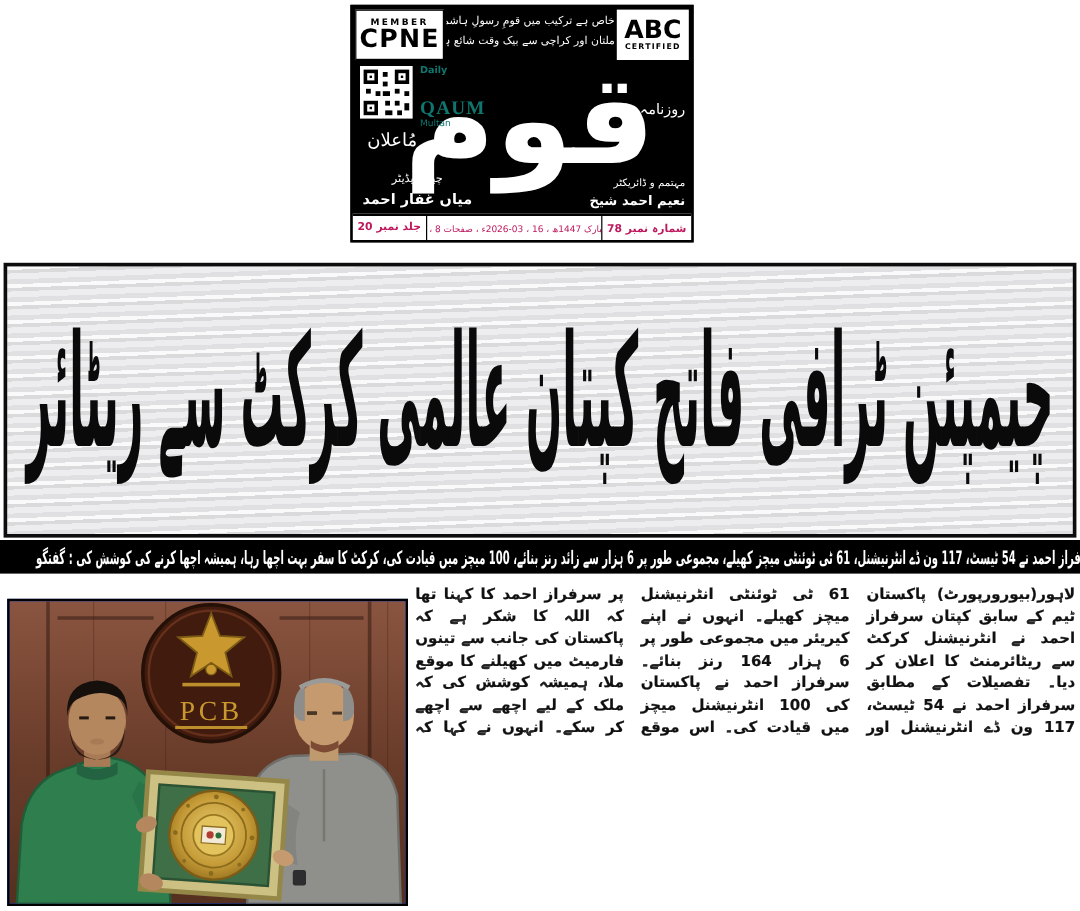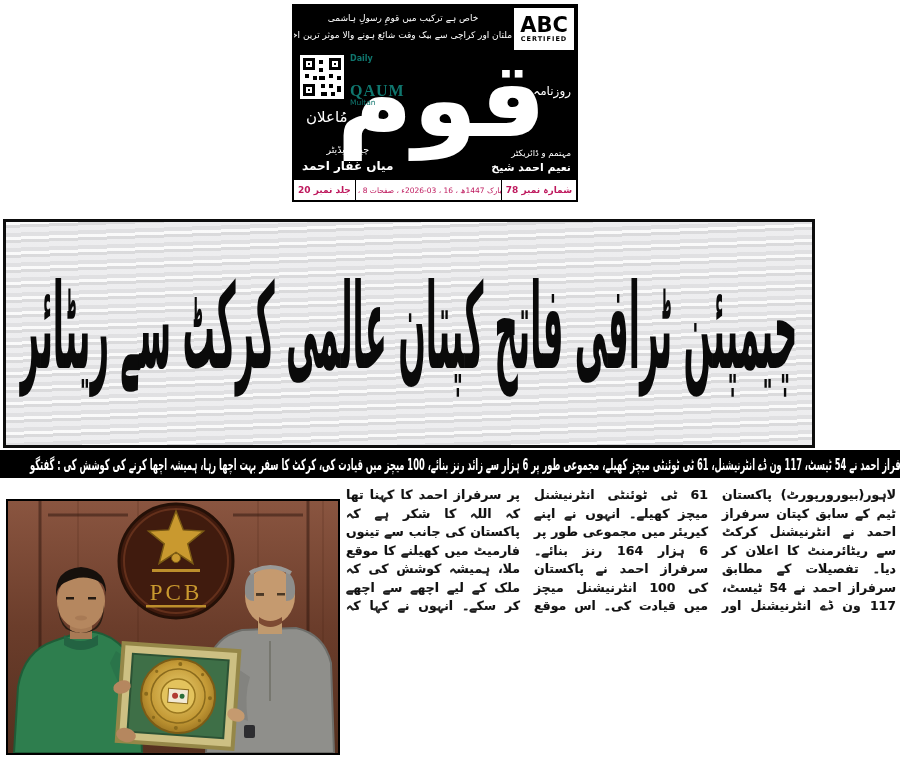--- a/index.html
+++ b/index.html
@@ -42,21 +42,21 @@
   .mh-strip{height:22px;background:#fff;color:#be185d;display:flex;align-items:stretch;
     border-top:2px solid #000;box-sizing:border-box;}
   .strip-box{display:flex;align-items:center;padding:0 4px;font-size:9px;direction:rtl;
     white-space:nowrap;font-weight:bold;}
   .strip-box.vol{border-right:1.5px solid #000;}
   .strip-box.iss{border-left:1.5px solid #000;}
   .strip-date{flex:1;display:flex;align-items:center;justify-content:center;
     font-size:7.5px;direction:rtl;white-space:nowrap;overflow:hidden;}
   
   .banner{
-    position:absolute;left:3px;top:219px;width:812px;height:229px;
+    position:absolute;left:3px;top:219px;width:894px;height:229px;
     border:3px solid #0d0d0d;box-sizing:border-box;
     background-color:#eaeaea;
     background-image:repeating-linear-gradient(178deg,
       rgba(255,255,255,.75) 0 3px,
       rgba(205,205,208,.55) 3px 6px,
       rgba(238,238,240,.85) 6px 11px,
       rgba(214,214,218,.5) 11px 15px);
   }
   .banner svg{display:block;width:100%;height:100%;}
   
@@ -72,20 +72,24 @@
     direction:rtl;column-count:3;column-gap:14px;
     font-size:12.5px;line-height:18.5px;text-align:justify;color:#101010;
     overflow:hidden;font-weight:bold;-webkit-text-stroke:.2px #333;
   }
 </style>
 </head>
 <body>
 
 <div class="masthead">
   <div class="mh-top">
+    <div class="badge cpne">
+      <div class="small">MEMBER</div>
+      <div class="big">CPNE</div>
+    </div>
     <div class="slogan">
       <div>خاص ہے ترکیب میں قومِ رسولِ ہاشمی</div>
       <div>ملتان اور کراچی سے بیک وقت شائع ہونے والا موثر ترین اخبار</div>
     </div>
     <div class="badge abc">
       <div class="big">ABC</div>
       <div class="small">CERTIFIED</div>
     </div>
   </div>
 

